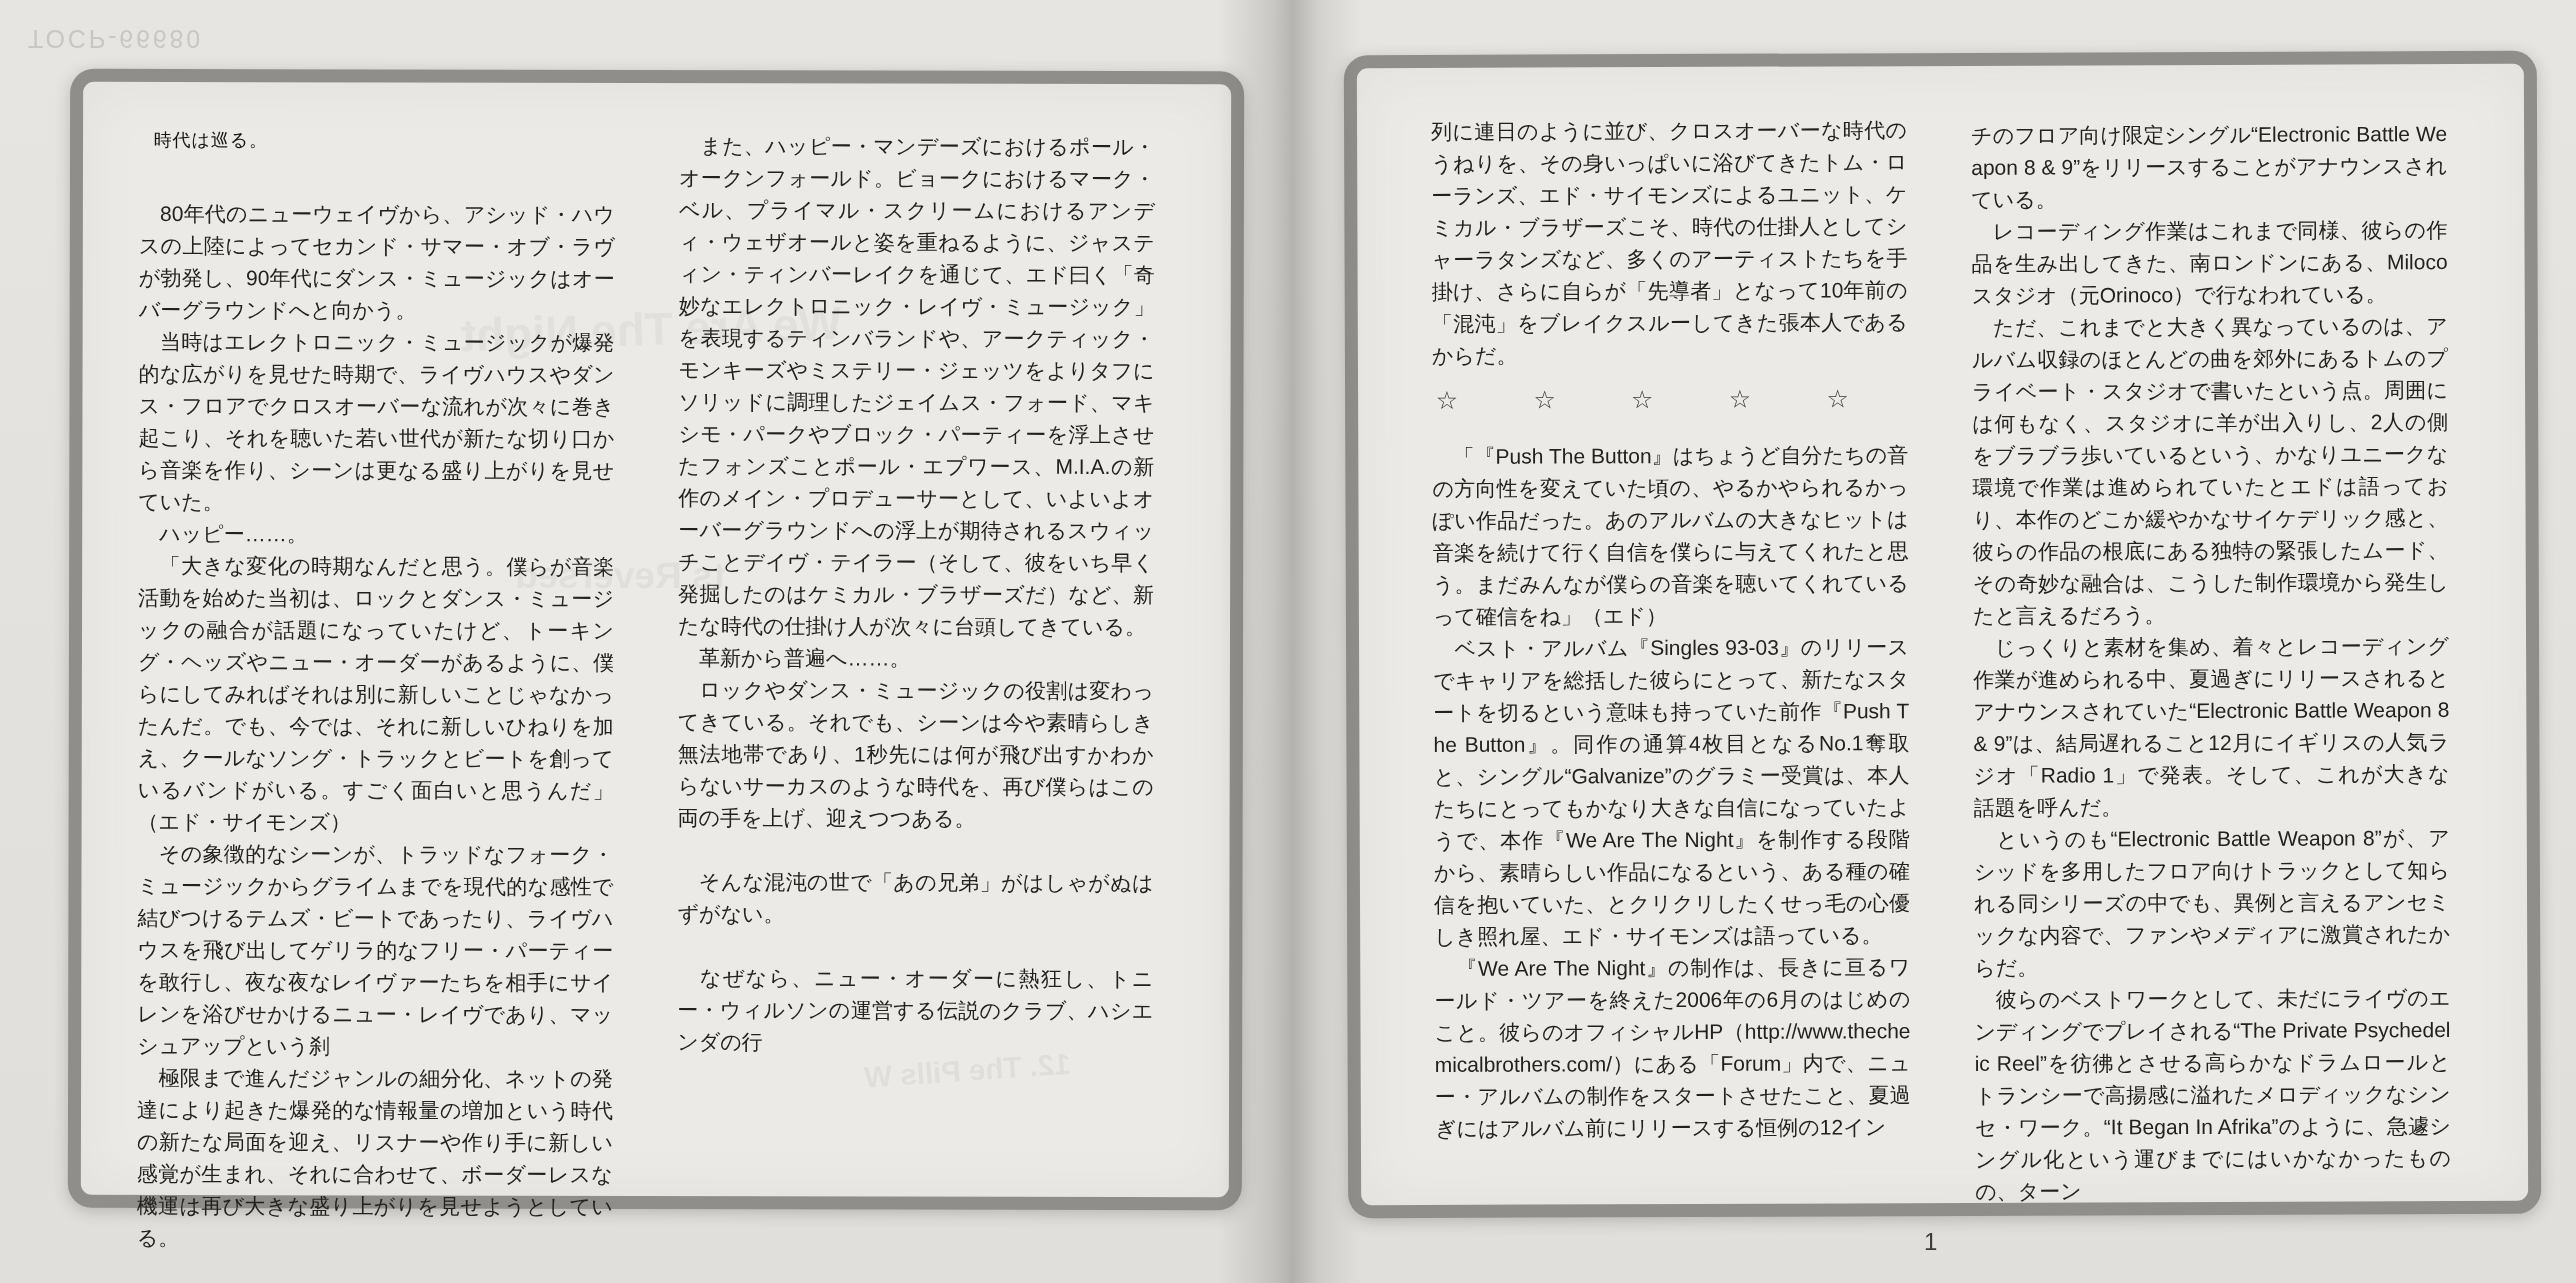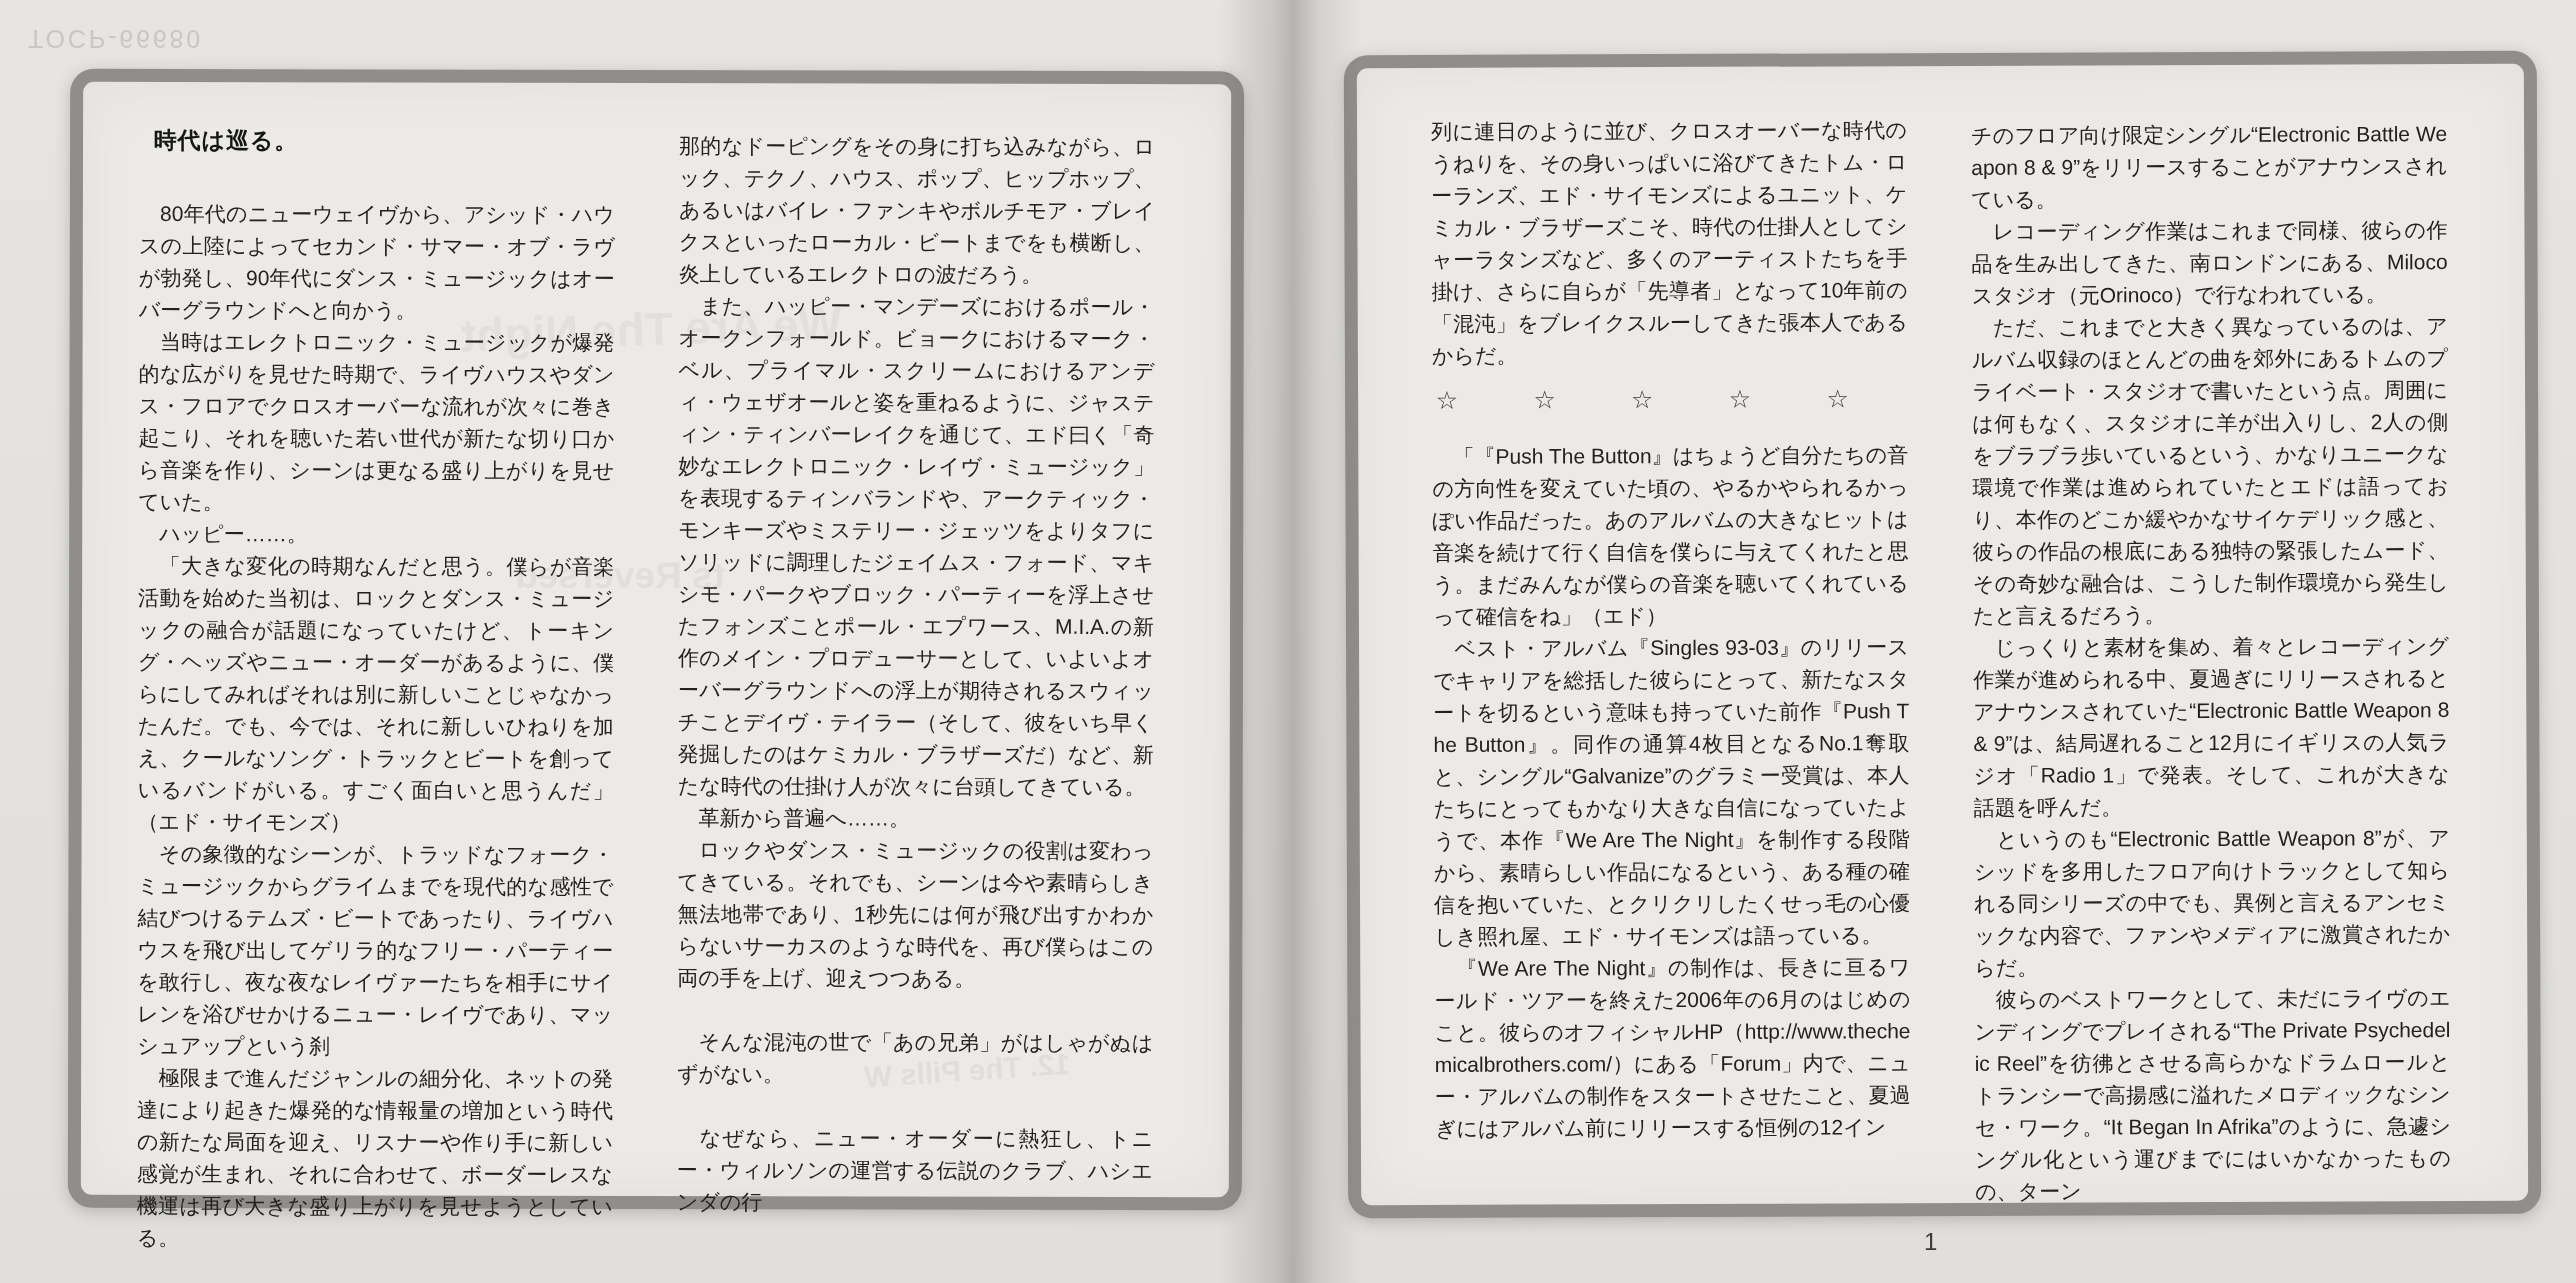--- a/index.html
+++ b/index.html
@@ -27,21 +27,21 @@
     font-size:21px;line-height:32px;
     text-align:justify;word-break:break-all;
     z-index:2;
   }
   .col p{margin:0;}
   .page-left  .col1{left:56px;top:42px;}
   .page-left  .col2{left:596px;top:47px;}
   .page-right .col1{left:74px;top:48px;}
   .page-right .col2{left:614px;top:54px;}
   .article-title{
-    font-size:23px;font-weight:700;line-height:32px;
+    font-size:18px;font-weight:400;line-height:32px;
     margin:0 0 42px 14.7px;letter-spacing:0.9px;color:#151513;
   }
   .gap-para{margin-top:32px !important;}
   .stars-row{
     display:flex;justify-content:space-between;
     width:413px;margin:12px 3.7px 25px 3.7px;
     font-size:25px;color:#3a3936;line-height:32px;
   }
   .page-num{
     position:absolute;left:1924px;top:1228px;z-index:7;
@@ -74,21 +74,20 @@
     <h1 class="article-title">時代は巡る。</h1>
     <p>　80年代のニューウェイヴから、アシッド・ハウスの上陸によってセカンド・サマー・オブ・ラヴが勃発し、90年代にダンス・ミュージックはオーバーグラウンドへと向かう。</p>
     <p>　当時はエレクトロニック・ミュージックが爆発的な広がりを見せた時期で、ライヴハウスやダンス・フロアでクロスオーバーな流れが次々に巻き起こり、それを聴いた若い世代が新たな切り口から音楽を作り、シーンは更なる盛り上がりを見せていた。</p>
     <p>　ハッピー……。</p>
     <p>　「大きな変化の時期なんだと思う。僕らが音楽活動を始めた当初は、ロックとダンス・ミュージックの融合が話題になっていたけど、トーキング・ヘッズやニュー・オーダーがあるように、僕らにしてみればそれは別に新しいことじゃなかったんだ。でも、今では、それに新しいひねりを加え、クールなソング・トラックとビートを創っているバンドがいる。すごく面白いと思うんだ」（エド・サイモンズ）</p>
     <p>　その象徴的なシーンが、トラッドなフォーク・ミュージックからグライムまでを現代的な感性で結びつけるテムズ・ビートであったり、ライヴハウスを飛び出してゲリラ的なフリー・パーティーを敢行し、夜な夜なレイヴァーたちを相手にサイレンを浴びせかけるニュー・レイヴであり、マッシュアップという刹</p>
     <p>　極限まで進んだジャンルの細分化、ネットの発達により起きた爆発的な情報量の増加という時代の新たな局面を迎え、リスナーや作り手に新しい感覚が生まれ、それに合わせて、ボーダーレスな機運は再び大きな盛り上がりを見せようとしている。</p>
   </div>
 
   <div class="col col2">
-    <p>那的なドーピングをその身に打ち込みながら、ロック、テクノ、ハウス、ポップ、ヒップホップ、あるいはバイレ・ファンキやボルチモア・ブレイクスといったローカル・ビートまでをも横断し、炎上しているエレクトロの波だろう。</p>
     <p>　また、ハッピー・マンデーズにおけるポール・オークンフォールド。ビョークにおけるマーク・ベル、プライマル・スクリームにおけるアンディ・ウェザオールと姿を重ねるように、ジャスティン・ティンバーレイクを通じて、エド曰く「奇妙なエレクトロニック・レイヴ・ミュージック」を表現するティンバランドや、アークティック・モンキーズやミステリー・ジェッツをよりタフにソリッドに調理したジェイムス・フォード、マキシモ・パークやブロック・パーティーを浮上させたフォンズことポール・エプワース、M.I.A.の新作のメイン・プロデューサーとして、いよいよオーバーグラウンドへの浮上が期待されるスウィッチことデイヴ・テイラー（そして、彼をいち早く発掘したのはケミカル・ブラザーズだ）など、新たな時代の仕掛け人が次々に台頭してきている。</p>
     <p>　革新から普遍へ……。</p>
     <p>　ロックやダンス・ミュージックの役割は変わってきている。それでも、シーンは今や素晴らしき無法地帯であり、1秒先には何が飛び出すかわからないサーカスのような時代を、再び僕らはこの両の手を上げ、迎えつつある。</p>
     <p class="gap-para">　そんな混沌の世で「あの兄弟」がはしゃがぬはずがない。</p>
     <p class="gap-para">　なぜなら、ニュー・オーダーに熱狂し、トニー・ウィルソンの運営する伝説のクラブ、ハシエンダの行</p>
   </div>
 </div>
 
 <div class="page page-right">
 

